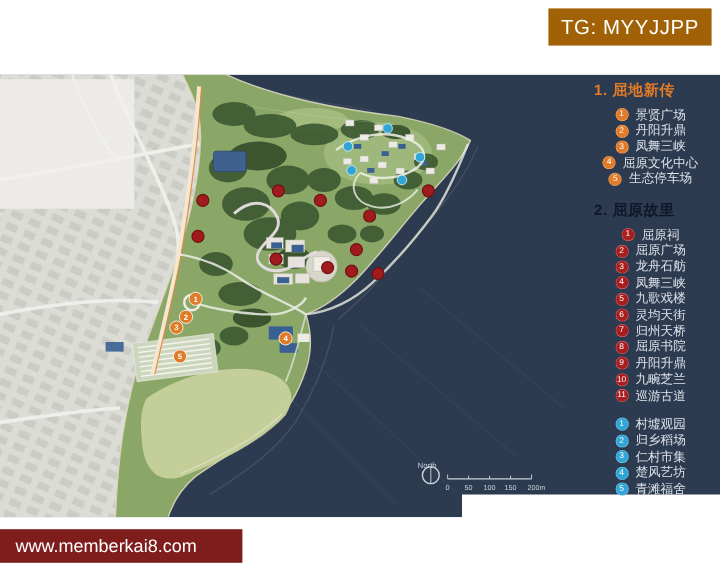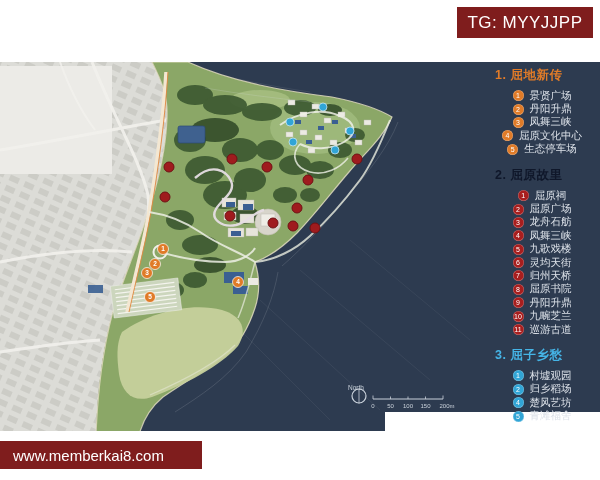--- a/index.html
+++ b/index.html
@@ -4,21 +4,21 @@
 <style>
   html,body{margin:0;padding:0;}
   body{
     width:600px;height:480px;position:relative;background:#ffffff;
     font-family:"Liberation Sans", sans-serif;overflow:hidden;
   }
   #map-svg{position:absolute;left:0;top:0;width:600px;height:480px;}
   
   .watermark{
     position:absolute;left:457px;top:7px;width:136px;height:31px;
-    background:#7f1d1d;color:#fff;display:flex;align-items:center;justify-content:center;
+    background:#a16207;color:#fff;display:flex;align-items:center;justify-content:center;
     font-size:17px;letter-spacing:.5px;
   }
   
   .footer-bar{
     position:absolute;left:0;top:441px;width:202px;height:28px;
     background:#7f1d1d;color:#fff;display:flex;align-items:center;
     font-size:15px;padding-left:13px;box-sizing:border-box;
   }
   
   .legend{position:absolute;left:486px;top:67px;width:112px;color:#e2e6ec;}
@@ -327,32 +327,32 @@
           <span class="badge" style="background: rgb(168, 30, 30);">10</span>
           <span>九畹芝兰</span>
         </div>
         <div class="l-item">
           <span class="badge" style="background: rgb(168, 30, 30);">11</span>
           <span>巡游古道</span>
         </div>
       </div>
   </div>
   <div class="legend-section">
-    <div class="l-header" style="color: rgb(69, 180, 230);">
-      <span class="l-num">3.</span>
-      <span class="l-title">屈子乡愁</span>
-    </div>
     <div class="l-items">
         <div class="l-item">
           <span class="badge" style="background: rgb(49, 165, 214);">1</span>
           <span>村墟观园</span>
         </div>
         <div class="l-item">
           <span class="badge" style="background: rgb(49, 165, 214);">2</span>
           <span>归乡稻场</span>
+        </div>
+        <div class="l-item">
+          <span class="badge" style="background: rgb(49, 165, 214);">3</span>
+          <span>仁村市集</span>
         </div>
         <div class="l-item">
           <span class="badge" style="background: rgb(49, 165, 214);">4</span>
           <span>楚风艺坊</span>
         </div>
         <div class="l-item">
           <span class="badge" style="background: rgb(49, 165, 214);">5</span>
           <span>青滩福舍</span>
         </div>
       </div>

